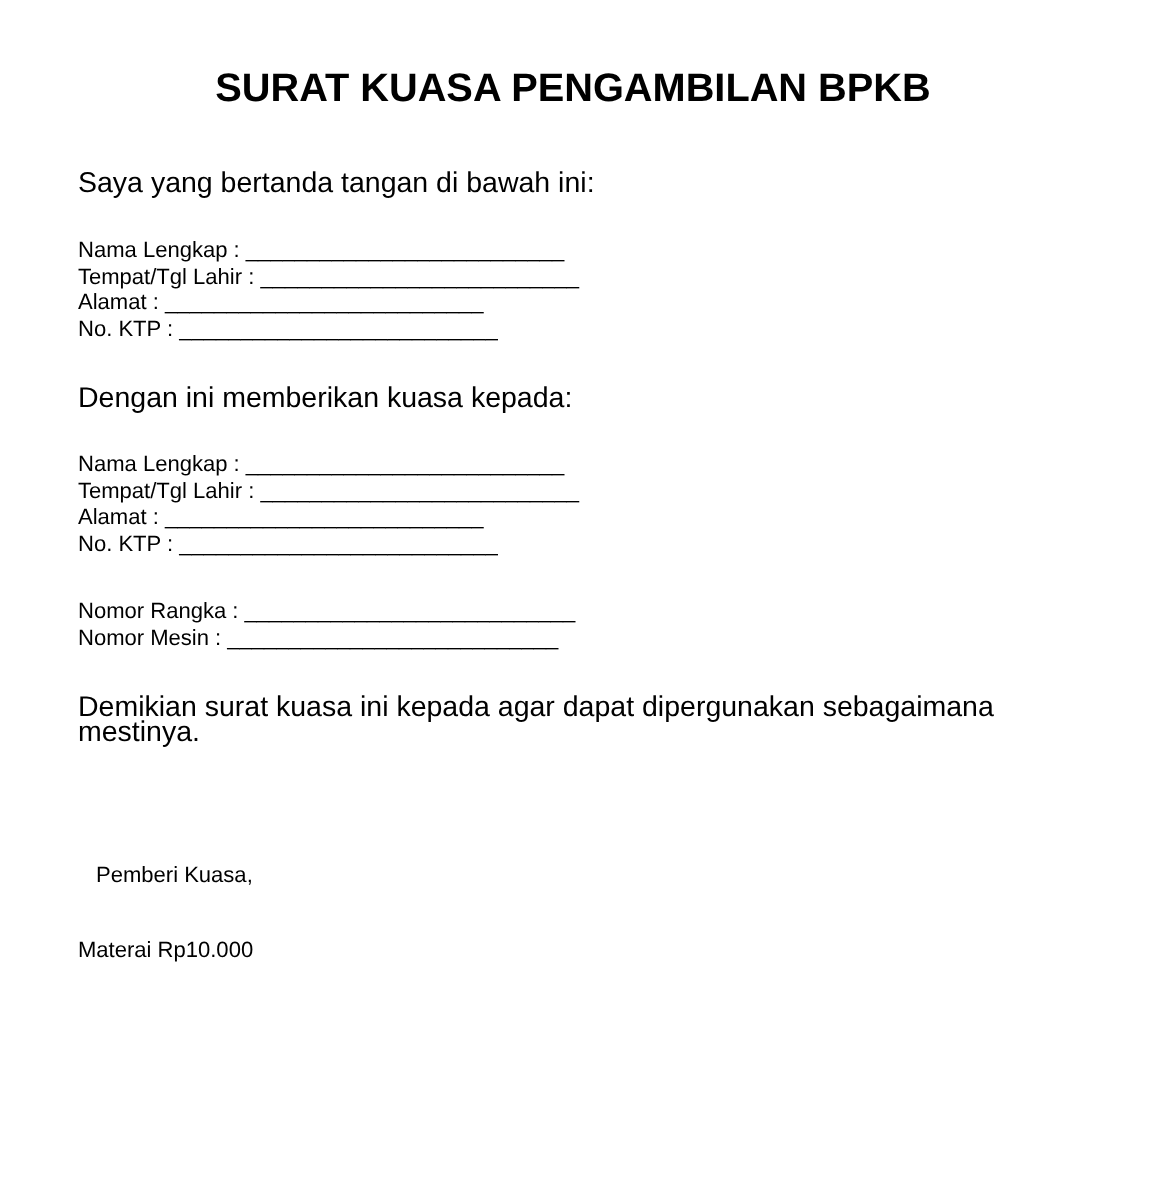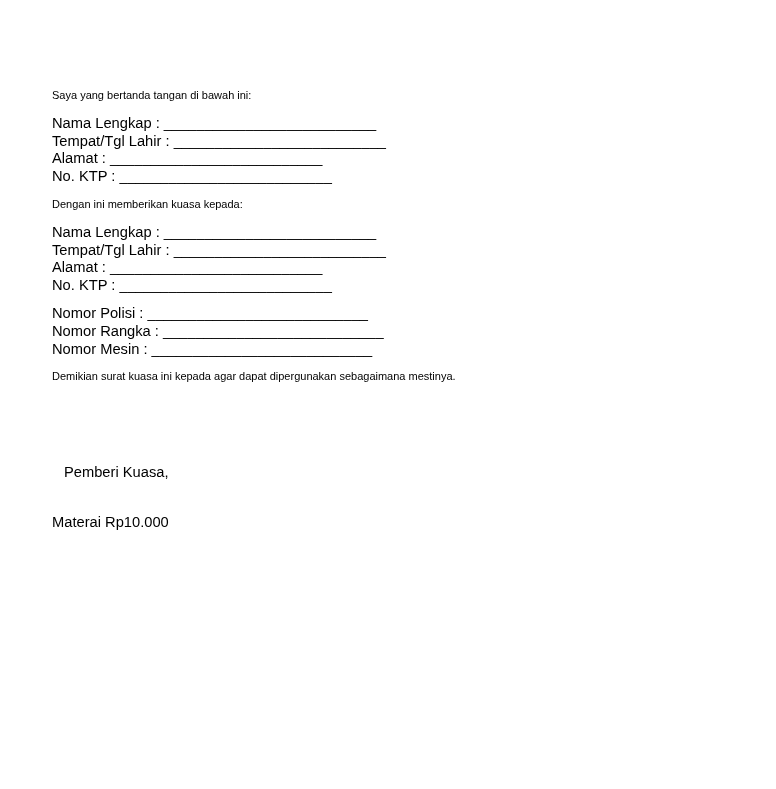--- a/index.html
+++ b/index.html
@@ -29,35 +29,36 @@
     text-align: center;
     letter-spacing: 0px;
     white-space: nowrap;
   }
   .line {
     font-size: 14.7px;
     line-height: 17.8px;
     white-space: pre-wrap;
   }
   .para {
-    font-size: 11px;
+    font-size: 19px;
     line-height: 17.8px;
   }
   .first-para   { margin-top: 42px; }
-  .gap          { margin-top: 10px; }
+  .gap          { margin-top: 27px; }
   .sign-role    { margin-top: 77.8px; margin-left: 12px; }
   .sign-line    { margin-top: 36.2px; }
   .stamp-note   { margin-top: 32px; }
 </style>
 </head>
 <body>
 
 <div class="page">
   <div class="content">
 
+    <h1 class="doc-title">SURAT KUASA PENGAMBILAN BPKB</h1>
 
     <div class="para first-para">Saya yang bertanda tangan di bawah ini:</div>
 
     <div class="fields gap">
       <div class="line">Nama Lengkap : __________________________</div>
       <div class="line">Tempat/Tgl Lahir : __________________________</div>
       <div class="line">Alamat : __________________________</div>
       <div class="line">No. KTP : __________________________</div>
     </div>
 
@@ -65,21 +66,20 @@
 
     <div class="fields gap">
       <div class="line">Nama Lengkap : __________________________</div>
       <div class="line">Tempat/Tgl Lahir : __________________________</div>
       <div class="line">Alamat : __________________________</div>
       <div class="line">No. KTP : __________________________</div>
     </div>
 
 
     <div class="fields gap">
-      <div class="line">Nomor Polisi : ___________________________</div>
       <div class="line">Nomor Rangka : ___________________________</div>
       <div class="line">Nomor Mesin : ___________________________</div>
     </div>
 
     <div class="para gap">Demikian surat kuasa ini kepada agar dapat dipergunakan sebagaimana mestinya.</div>
 
     <div class="line sign-role">Pemberi Kuasa,</div>
 
 
     <div class="line stamp-note">Materai Rp10.000</div>

